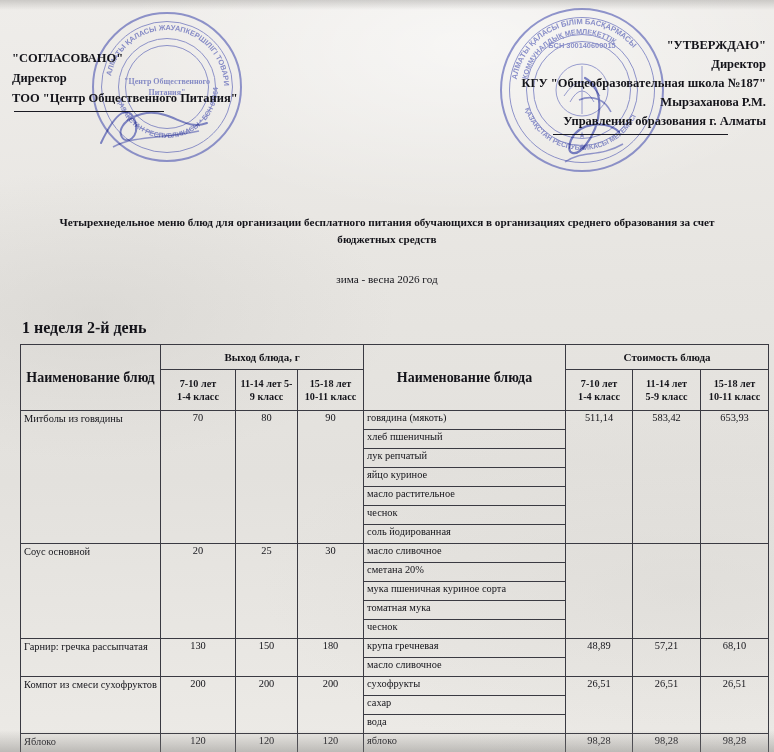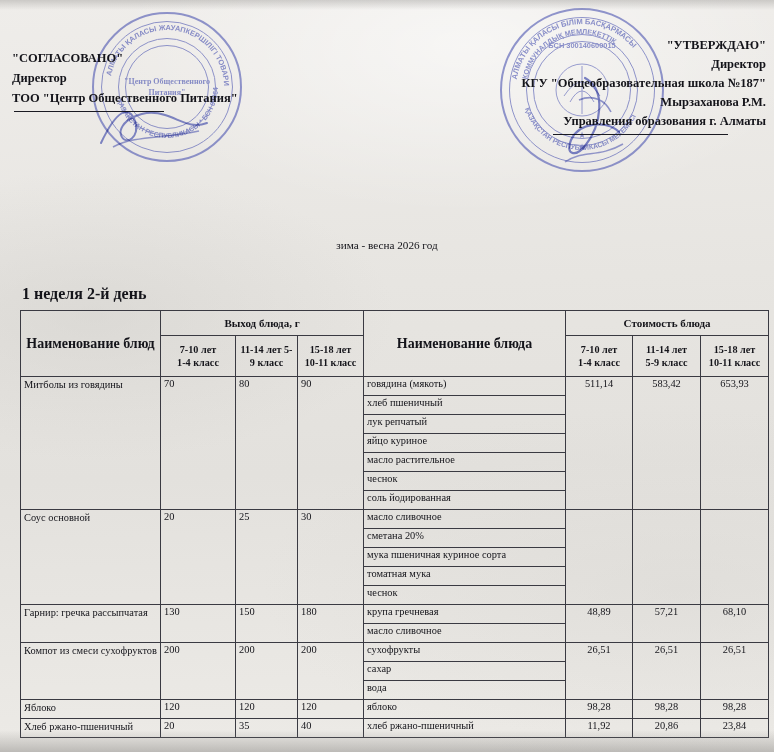--- a/index.html
+++ b/index.html
@@ -86,21 +86,21 @@
   .c-o1{width:75px;}
   .c-o2{width:62px;}
   .c-o3{width:66px;}
   .c-ing{width:202px;}
   .c-p1{width:67px;}
   .c-p2{width:68px;}
   .c-p3{width:68px;}
   .th-group{height:22px;font-size:11px;}
   .th-sub{height:38px;font-size:10.2px;line-height:13px;}
   .th-tall{font-size:14px;}
-  td.num{vertical-align:top;padding-top:2px;border-radius:9px;}
+  td.num{text-align:center;vertical-align:top;padding-top:2px;border-radius:9px;}
   td.money{text-align:center;vertical-align:top;padding-top:2px;}
   td.dish{vertical-align:top;padding-top:2px;line-height:13px;}
   td.ing{vertical-align:middle;height:16px;padding-left:4px;}
   tr.ingrow{height:16px;}
   .shadow-bottom{
     position:absolute;left:0;right:0;bottom:0;height:22px;
     background:linear-gradient(180deg,rgba(120,118,115,0) 0%,rgba(130,128,125,.45) 100%);
     z-index:5;pointer-events:none;
   }
   .shadow-top{
@@ -191,20 +191,21 @@
     </div>
 
     <svg class="sig-scribble" style="left:545px;top:70px;" width="120" height="100">
       <path d="M40,8 C62,20 56,56 40,76 C30,88 20,84 26,70 C34,52 62,50 74,62" stroke="#3b45a8" stroke-width="2.2" fill="none" stroke-linecap="round" opacity=".9"></path>
       <path d="M34,30 C48,24 60,30 66,42" stroke="#3b45a8" stroke-width="1.6" fill="none" opacity=".75"></path>
       <path d="M20,92 C36,80 54,88 78,74" stroke="#3b45a8" stroke-width="1.5" fill="none" opacity=".7"></path>
     </svg>
   </div>
 
   <div class="title-wrap">
+    <div class="title-main">Четырехнедельное меню блюд для организации бесплатного питания обучающихся в организациях среднего образования за счет бюджетных средств</div>
     <div class="title-season">зима - весна 2026 год</div>
   </div>
 
   <div class="daylabel">1 неделя 2-й день</div>
 
   <table class="menu">
     <colgroup>
       <col class="c-name">
         <col class="c-o1">
         <col class="c-o2">

